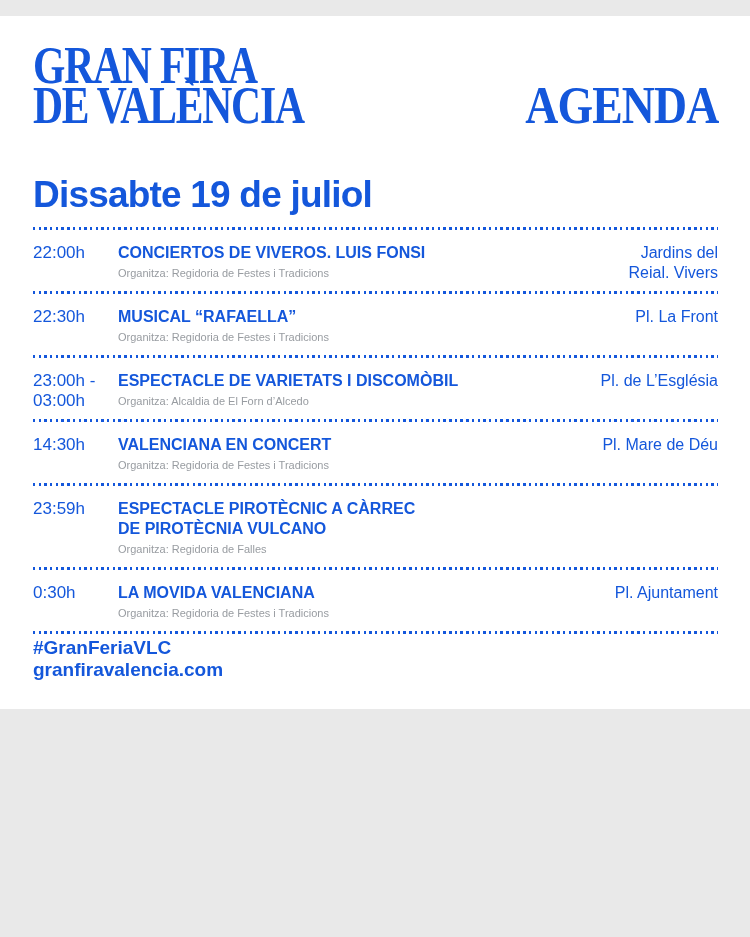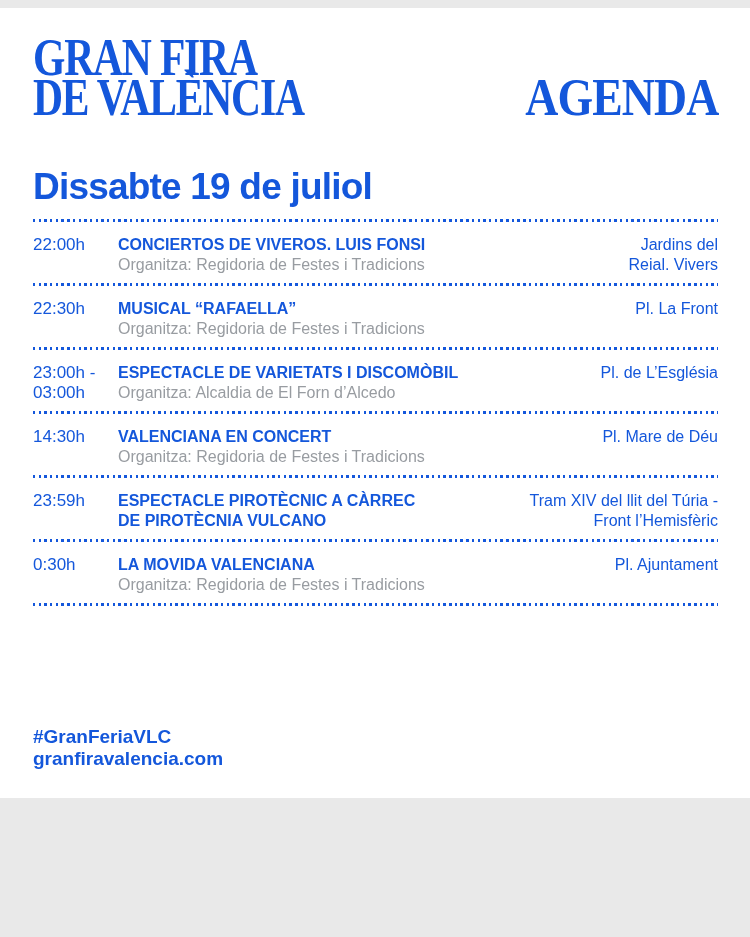--- a/index.html
+++ b/index.html
@@ -3,24 +3,24 @@
 <meta charset="utf-8">
 <style>
   :root{
     --accent:#1457DB;
     --muted:#989CA1;
     --bg:#FFFFFF;
   }
   *{margin:0;padding:0;box-sizing:border-box;}
   html,body{background:#e9e9e9;}
   .page{
-    width:750px;height:790px;
+    width:750px;height:693px;
     background:var(--bg);
     position:relative;
-    margin:8px auto;
+    margin:16px auto;
     padding:30px 32px 0 33px;
     font-family:"Liberation Sans","DejaVu Sans",sans-serif;
     overflow:hidden;
   }
   
   .header{
     display:flex;
     justify-content:space-between;
     align-items:flex-end;
   }
@@ -76,21 +76,21 @@
   .time span{display:block;}
   .title{
     color:var(--accent);
     font-size:16px;
     font-weight:700;
     line-height:20px;
   }
   .title span{display:block;}
   .organizer{
     color:var(--muted);
-    font-size:16px;
+    font-size:11px;
     line-height:20px;
   }
   .location{
     color:var(--accent);
     font-size:16px;
     line-height:20px;
     text-align:right;
   }
   .location span{display:block;text-align:right;}
   
@@ -203,24 +203,21 @@
     <div class="event-grid">
       <div class="time">
         <span>23:59h</span>
         <span></span>
       </div>
       <div>
         <div class="title">
           <span>ESPECTACLE PIROTÈCNIC A CÀRREC</span>
           <span>DE PIROTÈCNIA VULCANO</span>
         </div>
-      </div>
-      <div class="location">
-        <span>Tram XIV del llit del Túria -</span>
-        <span>Front l’Hemisfèric</span>
+        <div class="organizer">Organitza: Regidoria de Falles</div>
       </div>
     </div>
 
     <div class="sep"></div>
     <div class="event-grid">
       <div class="time">
         <span>0:30h</span>
         <span></span>
       </div>
       <div>

